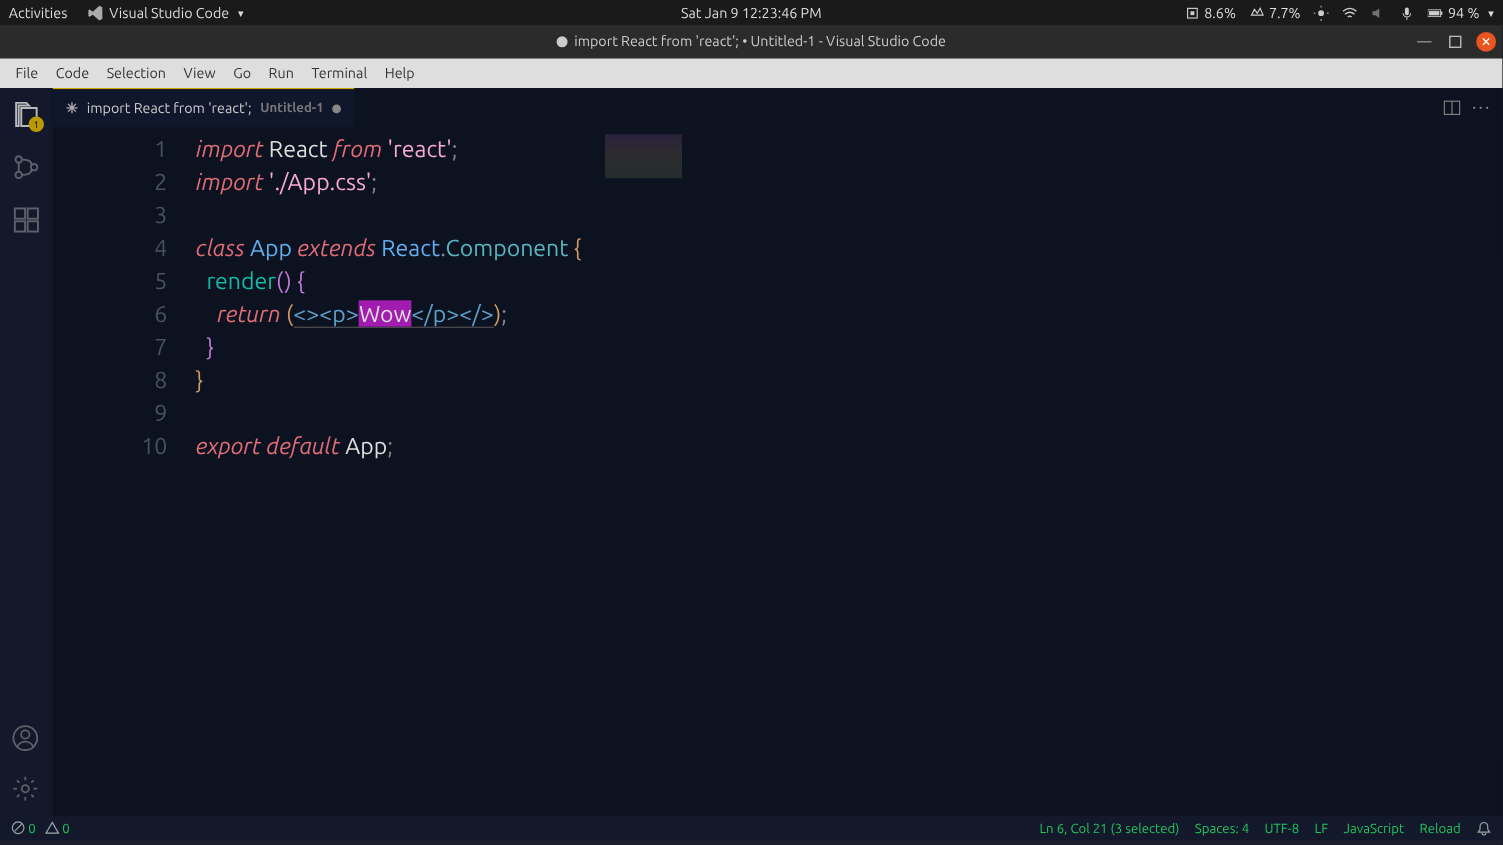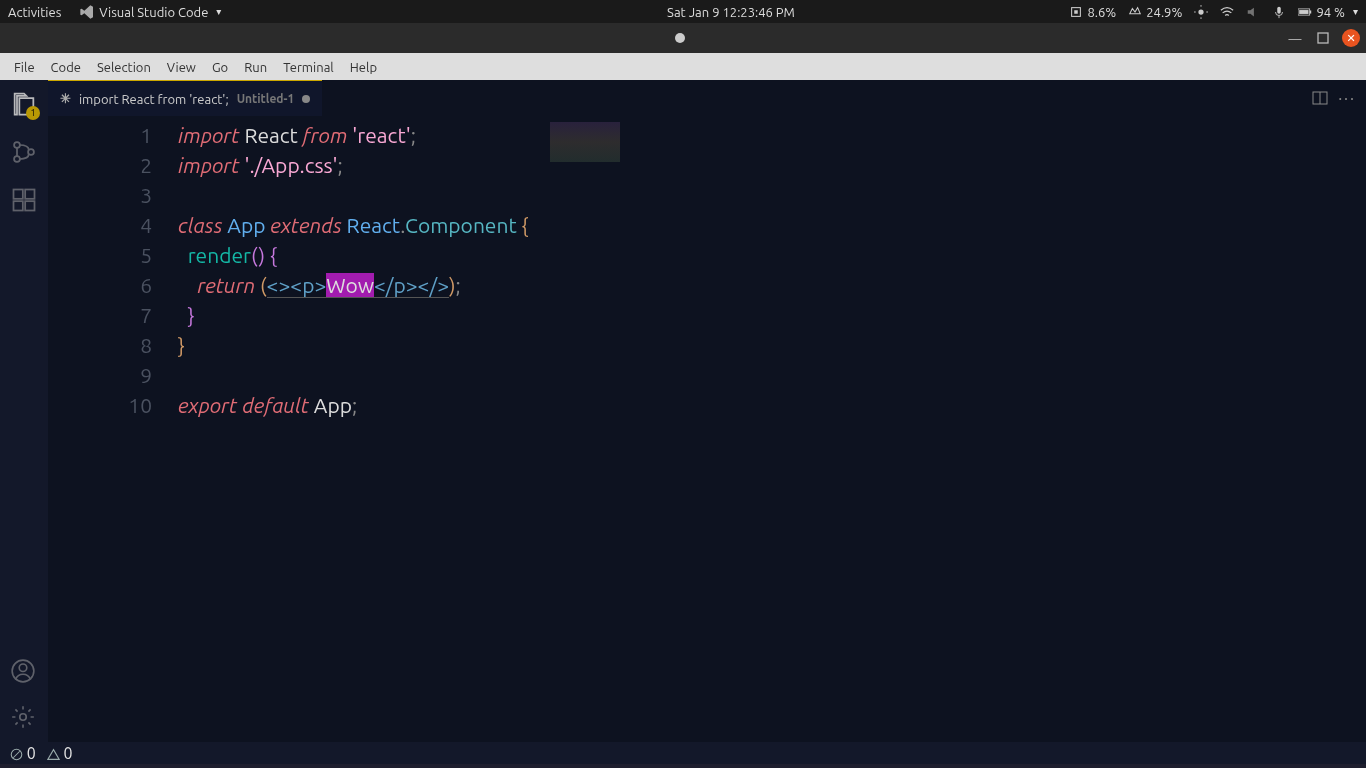--- a/index.html
+++ b/index.html
@@ -1,21 +1,21 @@
 <!DOCTYPE html>
 <html><head>
 <meta charset="utf-8">
 <style>
 * { margin:0; padding:0; box-sizing:border-box; font-family:"Ubuntu",sans-serif; }
 body { width:1366px; height:768px; background:#1e1e2e; color:#ccc; overflow:hidden; position:relative; }
 
 
 .sysbar { height:23px; background:#1a1a1a; display:flex; align-items:center; color:#ddd; font-size:13px; padding:0 8px; }
 .sysbar .left { display:flex; align-items:center; gap:18px; }
-.sysbar .center { position:absolute; left:50%; transform:translateX(-50%);margin-left:48px; }
+.sysbar .center { position:absolute; left:50%; transform:translateX(-50%); }
 .sysbar .right { margin-left:auto; display:flex; align-items:center; gap:12px; }
 .sysbar .ico { display:inline-block; width:14px; height:14px; }
 .vs-logo { width:16px; height:16px; }
 .dropdown-arrow { font-size:10px; margin-left:4px; }
 .sys-item { display:flex; align-items:center; gap:4px; }
 
 
 .titlebar { height:30px; background:#2b2b2b; display:flex; align-items:center; justify-content:center; color:#ccc; font-size:13px; position:relative; }
 .titlebar .dot { width:10px; height:10px; border-radius:50%; background:#ccc; margin-right:6px; }
 .titlebar .controls { position:absolute; right:6px; display:flex; gap:10px; align-items:center; }
@@ -65,21 +65,21 @@
 .tok-brace1 { color:#d19a66; }
 .tok-brace2 { color:#c678dd; }
 .sel { background:#a21caf; }
 .underline { border-bottom:1px solid #555; }
 
 
 .minimap { width:100px; background:#0d1220; position:relative; }
 .minimap .blob { position:absolute; top:6px; right:8px; width:70px; height:40px; background:linear-gradient(#c678dd40,#e5c07b40,#98c37940); opacity:.6; }
 
 
-.statusbar { height:22px; background:#13182a; display:flex; align-items:center; font-size:16px; color:#e5e5e5; padding:0 10px;justify-content:space-between; }
+.statusbar { height:22px; background:#13182a; display:flex; align-items:center; font-size:12px; color:#22c55e; padding:0 10px;justify-content:space-between; }
 .statusbar .left { display:flex; gap:10px; align-items:center; }
 .statusbar .right { margin-left:auto; display:flex; gap:14px; align-items:center; }
 .statusbar .item { cursor:pointer; }
 .bell { width:14px; height:14px; }
 
 svg { display:block; }
 </style>
 </head>
 <body>
 
@@ -100,21 +100,21 @@
       <svg class="ico" viewBox="0 0 16 16">
           <rect x="3" y="3" width="10" height="10" fill="none" stroke="#ccc" stroke-width="1.2"></rect>
           <rect x="6" y="6" width="4" height="4" fill="#ccc"></rect>
         </svg>
       <span>8.6%</span>
     </span>
     <span class="sys-item">
       <svg class="ico" viewBox="0 0 16 16">
           <path d="M2 10l3-6 3 4 3-5 3 7H2z" fill="none" stroke="#ccc" stroke-width="1.2"></path>
         </svg>
-      <span>24.9%</span>
+      <span>7.7%</span>
     </span>
     <svg class="ico" viewBox="0 0 16 16">
         <circle cx="8" cy="8" r="3" fill="#ccc"></circle>
         <g stroke="#ccc">
           <line x1="8" y1="0" x2="8" y2="2"></line>
           <line x1="8" y1="14" x2="8" y2="16"></line>
           <line x1="0" y1="8" x2="2" y2="8"></line>
           <line x1="14" y1="8" x2="16" y2="8"></line>
         </g>
       </svg>
@@ -135,20 +135,21 @@
           <rect x="1.5" y="2.5" width="12" height="5" fill="#ccc"></rect>
         </svg>
       <span>94 %</span>
       <span class="dropdown-arrow">▾</span>
     </span>
   </div>
 </div>
 
 <div class="titlebar">
   <span class="dot"></span>
+  <span>import React from 'react'; • Untitled-1 - Visual Studio Code</span>
   <div class="controls">
     <span class="ctrl" style="color:#bbb">—</span>
     <span class="ctrl">
         <svg width="12" height="12" viewBox="0 0 12 12">
           <rect x="1" y="1" width="10" height="10" fill="none" stroke="#bbb" stroke-width="1.3"></rect>
         </svg>
       </span>
     <span class="ctrl close">✕</span>
   </div>
 </div>
@@ -251,13 +252,24 @@
           <line x1="4" y1="12" x2="12" y2="4" stroke="#9aa" stroke-width="1.3"></line>
         </svg>
       <span>0</span>
       &nbsp;
       <svg width="13" height="13" viewBox="0 0 16 16" style="display:inline;vertical-align:-2px">
           <path d="M8 2l7 12H1z" fill="none" stroke="#9aa" stroke-width="1.3"></path>
         </svg>
       <span>0</span>
     </span>
   </div>
+  <div class="right">
+    <span class="item">Ln 6, Col 21 (3 selected)</span>
+    <span class="item">Spaces: 4</span>
+    <span class="item">UTF-8</span>
+    <span class="item">LF</span>
+    <span class="item">JavaScript</span>
+    <span class="item">Reload</span>
+    <svg class="bell" viewBox="0 0 16 16">
+        <path d="M8 2a4 4 0 00-4 4v3l-2 3h12l-2-3V6a4 4 0 00-4-4zM6 13a2 2 0 004 0" fill="none" stroke="#9aa" stroke-width="1.2"></path>
+      </svg>
+  </div>
 </div>
 
 </body></html>

